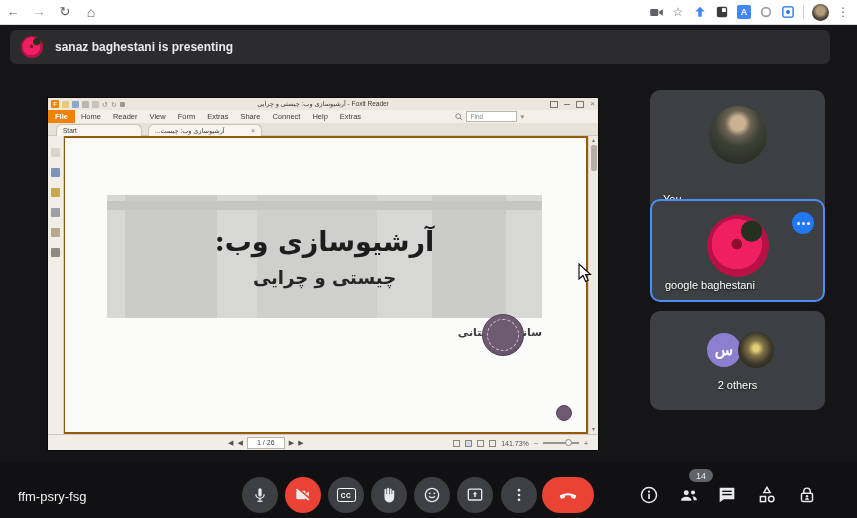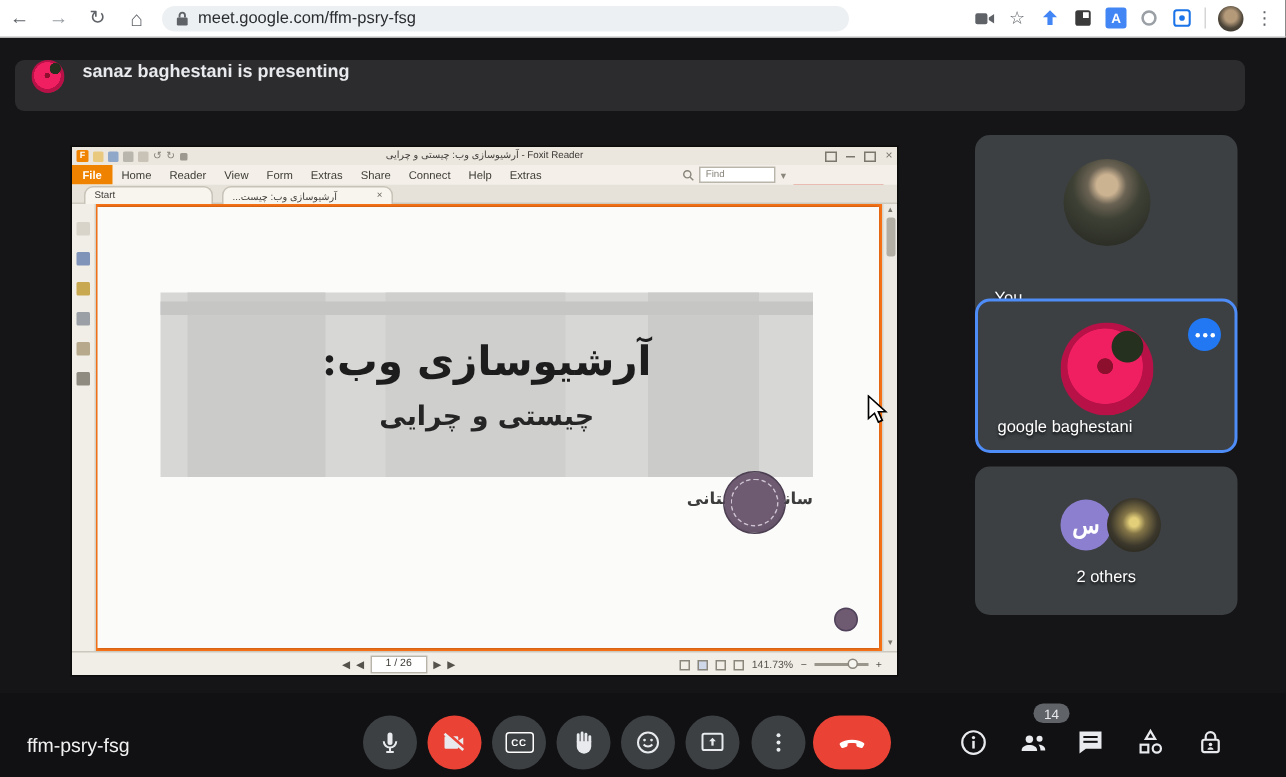--- a/index.html
+++ b/index.html
@@ -13,21 +13,21 @@
   .toolbar{left:0;top:0;width:857px;height:24px;background:#ffffff;border-bottom:1px solid #dcdcdc;display:flex;align-items:center;}
   .navic{width:26px;text-align:center;font-size:13px;color:#5f6368;line-height:24px;}
   .omnibox{height:17px;width:440px;margin-left:4px;background:#edf0f2;border-radius:9px;display:flex;align-items:center;padding:0 9px;gap:6px;}
   .url{font-size:11px;color:#2b2d30;white-space:nowrap;}
   .tb-right{margin-left:auto;display:flex;align-items:center;gap:8px;padding-right:8px;}
   .ext{width:14px;height:14px;display:flex;align-items:center;justify-content:center;}
   .sep-v{width:1px;height:14px;background:#d5d5d5;}
   .chrome-avatar{width:17px;height:17px;border-radius:50%;background:radial-gradient(circle at 50% 40%, #b59a7a 0 30%, #4e4639 60%, #2c2a26 100%);}
   .menu-dots{font-size:12px;color:#5f6368;}
   
-  .banner{left:10px;top:40px;width:820px;height:34px;background:#2c2c2e;border-radius:6px;display:flex;padding:0 11px;gap:12px;box-sizing:border-box;}
+  .banner{left:10px;top:30px;width:820px;height:34px;background:#2c2c2e;border-radius:6px;display:flex;align-items:center;padding:0 11px;gap:12px;box-sizing:border-box;}
   .flower{border-radius:50%;background:
     radial-gradient(circle at 72% 26%, #26301e 0 16%, rgba(0,0,0,0) 17%),
     radial-gradient(circle at 48% 47%, #8c0f2e 0 11%, #ef1f62 12% 54%, #b81148 55% 71%, #3a4a30 72% 100%);}
   .flower.sm{width:22px;height:22px;}
   .banner-text{color:#e8eaed;font-size:12px;font-weight:bold;}
   
   .foxit{left:48px;top:98px;width:550px;height:352px;background:#fbfaf8;box-shadow:0 0 0 1px rgba(0,0,0,.45);}
   .f-title{left:0;top:0;width:100%;height:12px;background:#ebe6de;display:flex;align-items:center;padding:0 3px;gap:3px;box-sizing:border-box;}
   .f-logo{width:8px;height:8px;background:#f08300;color:#fff;font-size:6px;font-weight:bold;text-align:center;line-height:8px;border-radius:1px;}
   .qat{width:7px;height:7px;border-radius:1px;}
@@ -41,21 +41,21 @@
   .file-tab{background:#ef8300;color:#fff;font-size:7.5px;font-weight:bold;height:13px;line-height:13px;padding:0 7px;}
   .mitem{font-size:7.5px;color:#3d3b36;padding:0 6px;}
   .find-wrap{position:absolute;right:74px;top:13px;display:flex;align-items:center;gap:3px;}
   .find-box{width:46px;height:9px;background:#fff;border:1px solid #b9b5ab;font-size:6.5px;color:#8a867c;line-height:9px;padding-left:3px;}
   .mini-glyph{font-size:7px;color:#8a867c;}
   .promo{position:absolute;right:9px;top:25px;width:60px;height:14px;background:#de3a2a;color:#fff;display:flex;align-items:center;gap:2px;padding:0 2px;box-sizing:border-box;}
   .promo-lines{display:flex;flex-direction:column;line-height:1.15;font-size:5px;}
   .promo-ic{width:8px;height:10px;background:#f6b26b;border:1px solid #fff;margin-left:auto;}
   .f-tabs{left:0;top:25px;width:100%;height:13px;background:#e7e2d9;border-bottom:1px solid #cfcabf;box-sizing:border-box;}
   .ftab{position:absolute;top:1px;height:12px;background:#f8f5ef;border:1px solid #c8c3b8;border-bottom:none;border-radius:6px 6px 0 0;font-size:6.5px;color:#3d3b36;display:flex;align-items:center;padding:0 6px;box-sizing:border-box;gap:4px;}
-  .f-body{left:0;top:38px;width:100%;height:298px;background:#f97316;}
+  .f-body{left:0;top:38px;width:100%;height:298px;background:#a16207;}
   .f-side{left:0;top:0;width:16px;height:100%;background:#f1eee8;border-right:1px solid #d6d2c8;box-sizing:border-box;display:flex;flex-direction:column;align-items:center;padding-top:12px;gap:11px;}
   .sic{width:9px;height:9px;border-radius:1px;}
   .f-scroll{right:0;top:0;width:10px;height:100%;background:#eceae3;border-left:1px solid #d6d2c8;box-sizing:border-box;text-align:center;}
   .f-thumb{position:absolute;left:2px;top:9px;width:6px;height:26px;background:#b3afa5;border-radius:2px;}
   .scr-glyph{font-size:6px;color:#7b776d;line-height:8px;}
   .page{left:17px;top:2px;width:521px;height:294px;background:#fbfbfa;box-shadow:0 0 2px rgba(0,0,0,.35);}
   .band{left:42px;top:57px;width:435px;height:123px;background:#d7d7d6;display:flex;flex-direction:column;align-items:center;justify-content:center;gap:10px;}
   .band-block{position:absolute;background:#cbcbca;}
   .slide-title{font-size:27px;font-weight:bold;color:#1d1d1d;font-family:"DejaVu Serif","DejaVu Sans",serif;position:relative;}
   .slide-sub{font-size:18px;font-weight:bold;color:#252525;font-family:"DejaVu Serif","DejaVu Sans",serif;position:relative;}
@@ -96,27 +96,20 @@
   .rtl{direction:rtl;}
 </style>
 </head>
 <body>
 
 <div class="abs toolbar">
   <span class="navic">←</span>
   <span class="navic" style="color:#9aa0a6">→</span>
   <span class="navic">↻</span>
   <span class="navic" style="font-size:14px">⌂</span>
-  <div class="omnibox">
-    <svg width="9" height="11" viewBox="0 0 10 12">
-      <rect x="1" y="5" width="8" height="6" rx="1" fill="#5f6368"></rect>
-      <path d="M3 5V3.5a2 2 0 0 1 4 0V5" stroke="#5f6368" stroke-width="1.4" fill="none"></path>
-    </svg>
-    <span class="url">meet.google.com/ffm-psry-fsg</span>
-  </div>
   <div class="tb-right">
     <span class="ext">
       <svg width="13" height="9" viewBox="0 0 14 10">
           <rect x="0" y="1" width="9" height="8" rx="1.5" fill="#5f6368"></rect>
           <path d="M10 4l4-2.5v7L10 6z" fill="#5f6368"></path>
         </svg>
     </span>
     <span class="ext" style="color:#5f6368;font-size:12px">☆</span>
     <span class="ext">
       <svg width="12" height="12" viewBox="0 0 14 14">

